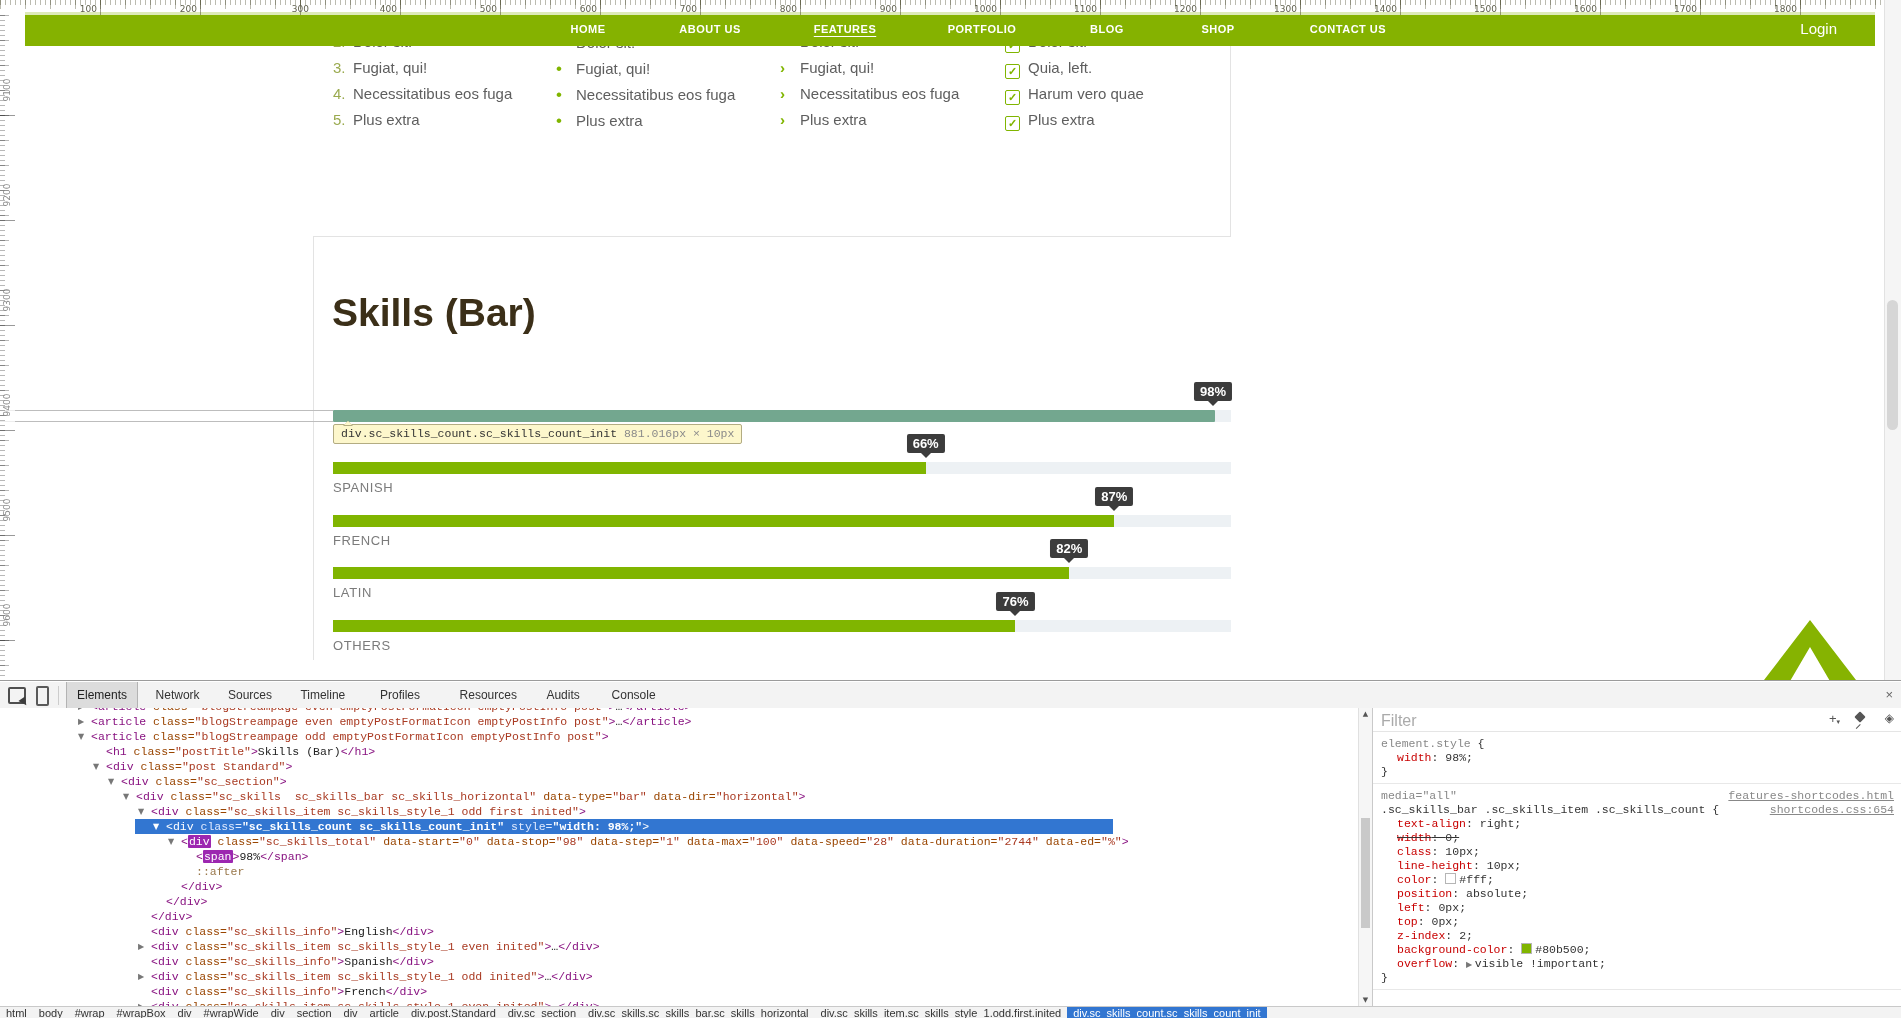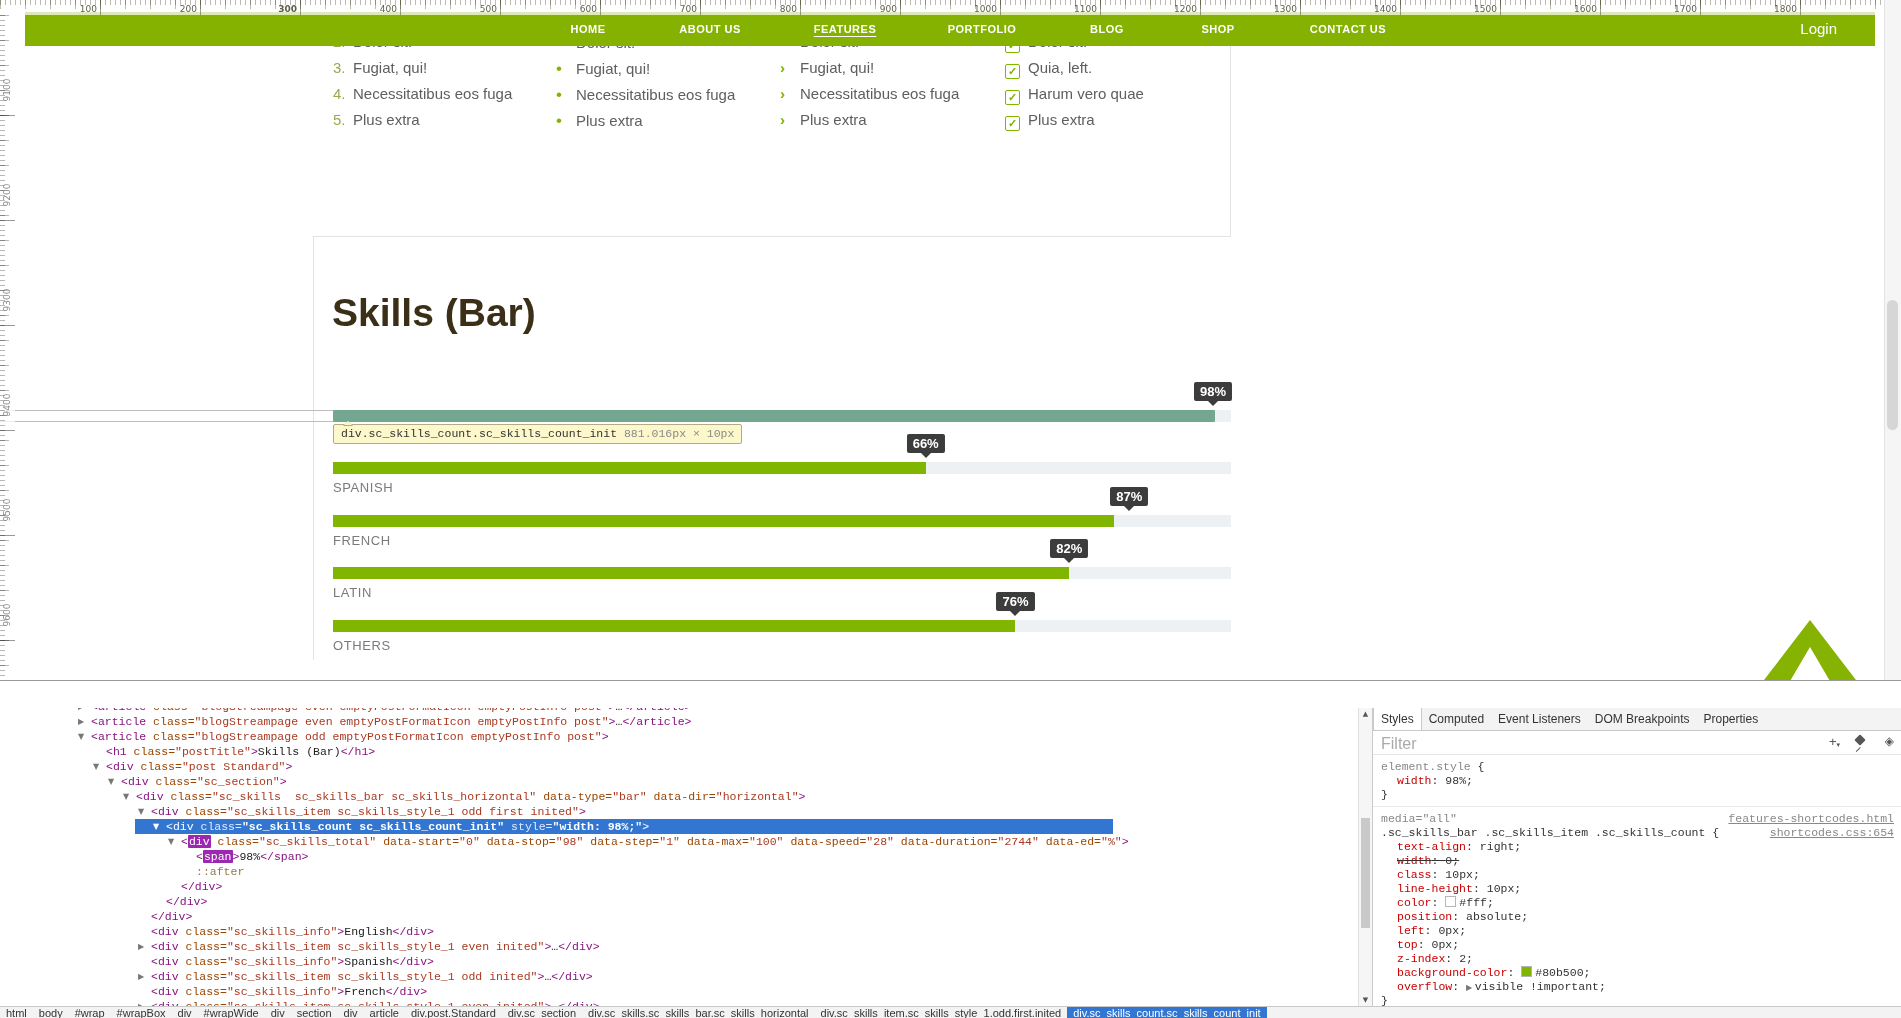--- a/index.html
+++ b/index.html
@@ -177,21 +177,21 @@
         </div>
         <div class="skill-row" style="top: 462px;">
           <div class="skill-track"></div>
           <div class="skill-fill" style="width: 66%;"></div>
           <div class="skill-badge" style="left: 66%;">66%</div>
           <div class="skill-label">SPANISH</div>
         </div>
         <div class="skill-row" style="top: 515px;">
           <div class="skill-track"></div>
           <div class="skill-fill" style="width: 87%;"></div>
-          <div class="skill-badge" style="left: 87%; margin-left: 15px;">87%</div>
+          <div class="skill-badge" style="left: 87%;">87%</div>
           <div class="skill-label">FRENCH</div>
         </div>
         <div class="skill-row" style="top: 567px;">
           <div class="skill-track"></div>
           <div class="skill-fill" style="width: 82%;"></div>
           <div class="skill-badge" style="left: 82%;">82%</div>
           <div class="skill-label">LATIN</div>
         </div>
         <div class="skill-row" style="top: 620px;">
           <div class="skill-track"></div>
@@ -217,21 +217,21 @@
       </div>
 
     <div id="hruler">
         <div class="minor"></div>
         <div class="mid"></div>
         <div class="htick" style="left: 100px;"></div>
         <div class="hlab" style="left: 100px;">100</div>
         <div class="htick" style="left: 200px;"></div>
         <div class="hlab" style="left: 200px;">200</div>
         <div class="htick" style="left: 300px;"></div>
-        <div class="hlab" style="left: 300px; font-weight: bold;">300</div>
+        <div class="hlab" style="left: 312px;">300</div>
         <div class="htick" style="left: 400px;"></div>
         <div class="hlab" style="left: 400px;">400</div>
         <div class="htick" style="left: 500px;"></div>
         <div class="hlab" style="left: 500px;">500</div>
         <div class="htick" style="left: 600px;"></div>
         <div class="hlab" style="left: 600px;">600</div>
         <div class="htick" style="left: 700px;"></div>
         <div class="hlab" style="left: 700px;">700</div>
         <div class="htick" style="left: 800px;"></div>
         <div class="hlab" style="left: 800px;">800</div>
@@ -272,31 +272,48 @@
         <div class="vtick" style="top: 625px;"></div>
         <div class="vlab" style="top: 595px;">9600</div>
       </div>
 
     <div id="pagesb">
         <div class="thumb"></div>
       </div>
   </div>
 
   <div id="dt">
+    <div id="dtbar">
+      <div id="inspect-ic">
+          <div class="curs"></div>
+        </div>
+      <div id="device-ic"></div>
+      <div class="dtsep"></div>
+      <div id="dttabs">
+          <div class="dt-tab active" style="left: 66px;">Elements</div>
+          <div class="dt-tab" style="left: 145.6px;">Network</div>
+          <div class="dt-tab" style="left: 218px;">Sources</div>
+          <div class="dt-tab" style="left: 290.4px;">Timeline</div>
+          <div class="dt-tab" style="left: 370px;">Profiles</div>
+          <div class="dt-tab" style="left: 449.6px;">Resources</div>
+          <div class="dt-tab" style="left: 536.4px;">Audits</div>
+          <div class="dt-tab" style="left: 601.6px;">Console</div>
+        </div>
+      <div id="dtclose">×</div>
+    </div>
 
     <div id="tree"><div class="trow" style="margin-top: -9px; padding-left: 78px;"><span class="ar">▶</span><span class="tg">&lt;article</span><span class="at"> class=</span><span class="vl">"blogStreampage even emptyPostFormatIcon emptyPostInfo post"</span><span class="tg">&gt;</span><span class="tx">…</span><span class="tg">&lt;/article&gt;</span></div><div class="trow" style="padding-left: 78px;"><span class="ar">▶</span><span class="tg">&lt;article</span><span class="at"> class=</span><span class="vl">"blogStreampage even emptyPostFormatIcon emptyPostInfo post"</span><span class="tg">&gt;</span><span class="tx">…</span><span class="tg">&lt;/article&gt;</span></div><div class="trow" style="padding-left: 78px;"><span class="ar">▼</span><span class="tg">&lt;article</span><span class="at"> class=</span><span class="vl">"blogStreampage odd emptyPostFormatIcon emptyPostInfo post"</span><span class="tg">&gt;</span></div><div class="trow" style="padding-left: 93px;"><span class="ar"> </span><span class="tg">&lt;h1</span><span class="at"> class=</span><span class="vl">"postTitle"</span><span class="tg">&gt;</span><span class="tx">Skills (Bar)</span><span class="tg">&lt;/h1&gt;</span></div><div class="trow" style="padding-left: 93px;"><span class="ar">▼</span><span class="tg">&lt;div</span><span class="at"> class=</span><span class="vl">"post Standard"</span><span class="tg">&gt;</span></div><div class="trow" style="padding-left: 108px;"><span class="ar">▼</span><span class="tg">&lt;div</span><span class="at"> class=</span><span class="vl">"sc_section"</span><span class="tg">&gt;</span></div><div class="trow" style="padding-left: 123px;"><span class="ar">▼</span><span class="tg">&lt;div</span><span class="at"> class=</span><span class="vl">"sc_skills  sc_skills_bar sc_skills_horizontal"</span><span class="at"> data-type=</span><span class="vl">"bar"</span><span class="at"> data-dir=</span><span class="vl">"horizontal"</span><span class="tg">&gt;</span></div><div class="trow" style="padding-left: 138px;"><span class="ar">▼</span><span class="tg">&lt;div</span><span class="at"> class=</span><span class="vl">"sc_skills_item sc_skills_style_1 odd first inited"</span><span class="tg">&gt;</span></div><div class="trow sel" style="padding-left: 153px;"><span class="ar">▼</span><span class="tg">&lt;div</span><span class="at"> class=</span><span class="vl">"sc_skills_count sc_skills_count_init"</span><span class="at"> style=</span><span class="vl">"width: 98%;"</span><span class="tg">&gt;</span></div><div class="trow" style="padding-left: 168px;"><span class="ar">▼</span><span class="tg">&lt;</span><span class="hl">div</span><span class="at"> class=</span><span class="vl">"sc_skills_total"</span><span class="at"> data-start=</span><span class="vl">"0"</span><span class="at"> data-stop=</span><span class="vl">"98"</span><span class="at"> data-step=</span><span class="vl">"1"</span><span class="at"> data-max=</span><span class="vl">"100"</span><span class="at"> data-speed=</span><span class="vl">"28"</span><span class="at"> data-duration=</span><span class="vl">"2744"</span><span class="at"> data-ed=</span><span class="vl">"%"</span><span class="tg">&gt;</span></div><div class="trow" style="padding-left: 183px;"><span class="ar"> </span><span class="tg">&lt;</span><span class="hl">span</span><span class="tg">&gt;</span><span class="tx">98%</span><span class="tg">&lt;/span&gt;</span></div><div class="trow" style="padding-left: 183px;"><span class="ar"> </span><span class="ps">::after</span></div><div class="trow" style="padding-left: 168px;"><span class="ar"> </span><span class="tg">&lt;/div&gt;</span></div><div class="trow" style="padding-left: 153px;"><span class="ar"> </span><span class="tg">&lt;/div&gt;</span></div><div class="trow" style="padding-left: 138px;"><span class="ar"> </span><span class="tg">&lt;/div&gt;</span></div><div class="trow" style="padding-left: 138px;"><span class="ar"> </span><span class="tg">&lt;div</span><span class="at"> class=</span><span class="vl">"sc_skills_info"</span><span class="tg">&gt;</span><span class="tx">English</span><span class="tg">&lt;/div&gt;</span></div><div class="trow" style="padding-left: 138px;"><span class="ar">▶</span><span class="tg">&lt;div</span><span class="at"> class=</span><span class="vl">"sc_skills_item sc_skills_style_1 even inited"</span><span class="tg">&gt;</span><span class="tx">…</span><span class="tg">&lt;/div&gt;</span></div><div class="trow" style="padding-left: 138px;"><span class="ar"> </span><span class="tg">&lt;div</span><span class="at"> class=</span><span class="vl">"sc_skills_info"</span><span class="tg">&gt;</span><span class="tx">Spanish</span><span class="tg">&lt;/div&gt;</span></div><div class="trow" style="padding-left: 138px;"><span class="ar">▶</span><span class="tg">&lt;div</span><span class="at"> class=</span><span class="vl">"sc_skills_item sc_skills_style_1 odd inited"</span><span class="tg">&gt;</span><span class="tx">…</span><span class="tg">&lt;/div&gt;</span></div><div class="trow" style="padding-left: 138px;"><span class="ar"> </span><span class="tg">&lt;div</span><span class="at"> class=</span><span class="vl">"sc_skills_info"</span><span class="tg">&gt;</span><span class="tx">French</span><span class="tg">&lt;/div&gt;</span></div><div class="trow" style="padding-left: 138px;"><span class="ar">▶</span><span class="tg">&lt;div</span><span class="at"> class=</span><span class="vl">"sc_skills_item sc_skills_style_1 even inited"</span><span class="tg">&gt;</span><span class="tx">…</span><span class="tg">&lt;/div&gt;</span></div></div>
 
     <div id="treesb">
       <div class="up">▲</div>
       <div class="thumb" style="top: 110px;"></div>
       <div class="dn">▼</div>
     </div>
 
     <div id="side">
-      <div id="sidetabs"><div class="side-tab active">Styles</div><div class="side-tab">Computed</div><div class="side-tab">Event Listeners</div><div class="side-tab">DOM Breakpoints</div><div class="side-tab">Properties</div></div>
       <div id="filterrow">
         <div id="filtertxt">Filter</div>
         <div id="fplus">+<span class="carr">▾</span></div>
         <div id="fpin"></div>
         <div id="fstate">◈</div>
       </div>
       <div id="rules">
           <div class="rule">
             <div class="rline"><span class="gray">element.style</span><span> {</span></div>
             <div class="rprop"><span class="pname">width</span><span class="pval">: </span><span class="pval">98%;</span></div>

